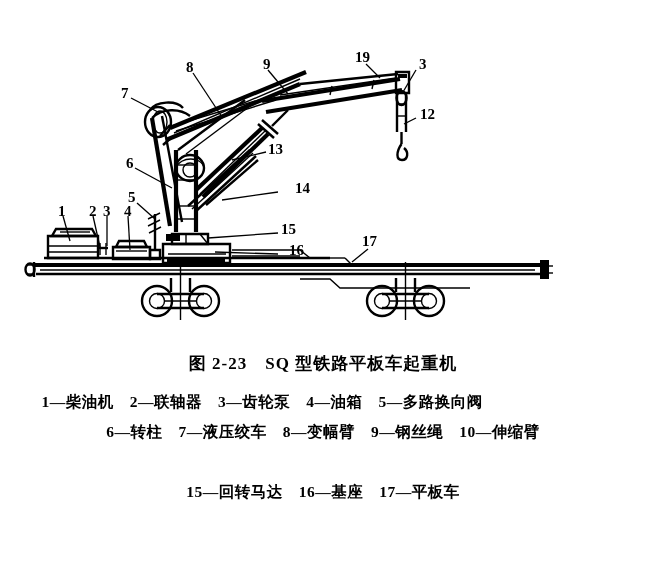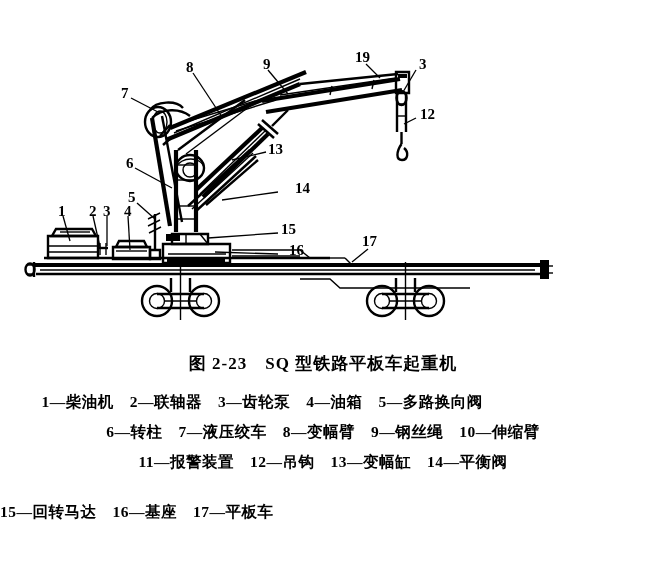--- a/index.html
+++ b/index.html
@@ -62,21 +62,21 @@
     font-family: "Liberation Serif", "DejaVu Serif", serif;
     font-size: 15.5px;
     font-weight: bold;
     letter-spacing: 0.5px;
     white-space: nowrap;
     color: #000;
   }
   #legend-1 { position: absolute; left: 0; top: 392px; width: 524px; text-align: center; }
   #legend-2 { position: absolute; left: 0; top: 422px; width: 646px; text-align: center; }
   #legend-3 { position: absolute; left: 0; top: 452px; width: 646px; text-align: center; }
-  #legend-4 { position: absolute; left: 0; top: 482px; width: 646px; text-align: left; margin-top: 20px; }
+  #legend-4 { position: absolute; left: 0; top: 482px; width: 646px; text-align: center; }
   .stroke-thin { fill: none; stroke: #000; stroke-width: 1.4; }
   .stroke-med  { fill: none; stroke: #000; stroke-width: 2.4; }
   .stroke-thick{ fill: none; stroke: #000; stroke-width: 4.2; }
   .stroke-lead { fill: none; stroke: #000; stroke-width: 1.3; }
   .solidblk { fill: #000; stroke: none; }
 </style>
 </head>
 <body>
 
 <div id="figure-page">
@@ -342,20 +342,17 @@
   <div id="caption-block">
     <span id="figure-title">图 2-23　SQ 型铁路平板车起重机</span>
   </div>
 
   <div id="legend-1">
     <span class="legend-line">1—柴油机　2—联轴器　3—齿轮泵　4—油箱　5—多路换向阀</span>
   </div>
   <div id="legend-2">
     <span class="legend-line">6—转柱　7—液压绞车　8—变幅臂　9—钢丝绳　10—伸缩臂</span>
   </div>
-  <div id="legend-3">
-    <span class="legend-line">11—报警装置　12—吊钩　13—变幅缸　14—平衡阀</span>
-  </div>
   <div id="legend-4">
     <span class="legend-line">15—回转马达　16—基座　17—平板车</span>
   </div>
 
 </div>
 
 </body></html>

